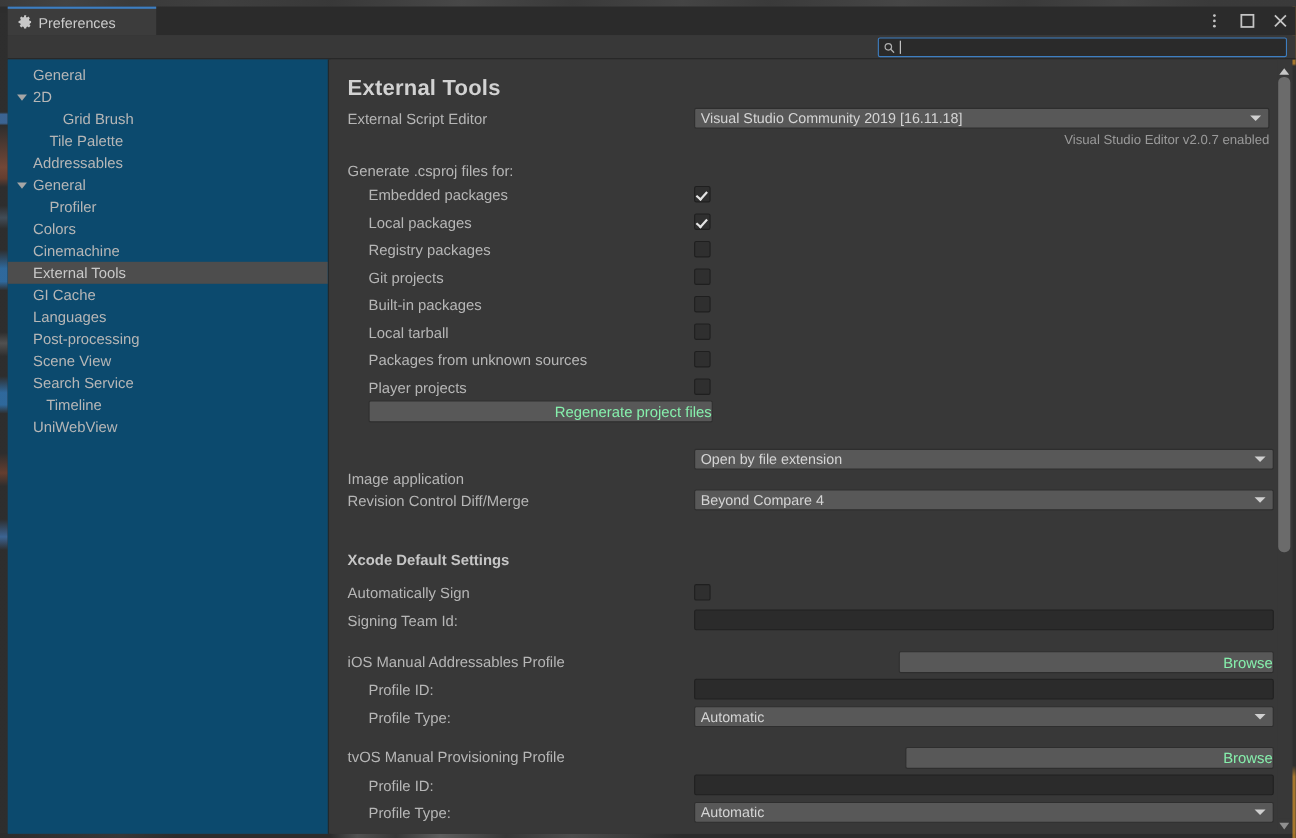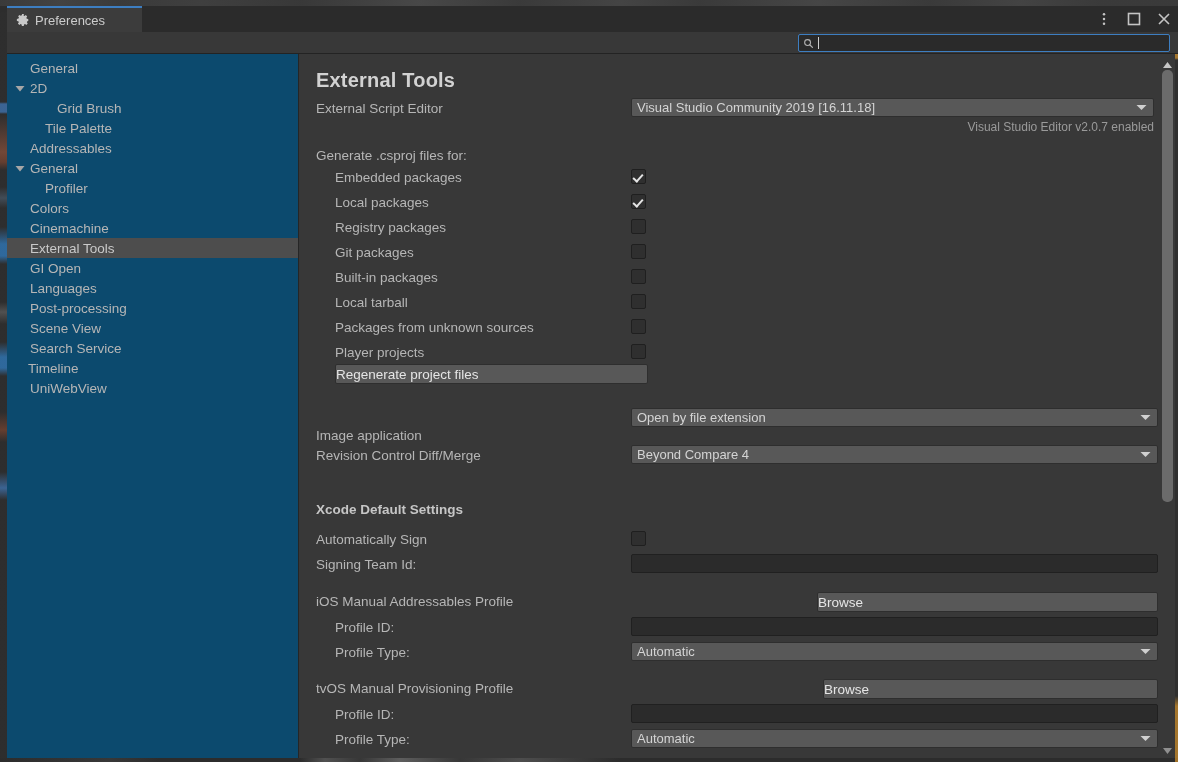--- a/index.html
+++ b/index.html
@@ -244,23 +244,23 @@
   }
 
   .btn {
     background: #585858;
     border: 1px solid #2e2e2e;
     border-radius: 2px;
     box-sizing: border-box;
     height: 20px;
     display: flex;
     align-items: center;
-    justify-content: flex-start;
+    justify-content: flex-end;
     font-size: 13.5px;
-    color: #e5e5e5;
+    color: #86efac;
     cursor: default;
   }
 
   .textfield {
     background: #2b2b2b;
     border: 1px solid #202020;
     border-radius: 2px;
     box-sizing: border-box;
     height: 19px;
     font-size: 13px;
@@ -404,41 +404,41 @@
         <div class="tree-item">
           <span class="arrow empty"></span>
           <span class="txt" style="margin-left: 3px;">Cinemachine</span>
         </div>
         <div class="tree-item sel">
           <span class="arrow empty"></span>
           <span class="txt" style="margin-left: 3px;">External Tools</span>
         </div>
         <div class="tree-item">
           <span class="arrow empty"></span>
-          <span class="txt" style="margin-left: 3px;">GI Open</span>
+          <span class="txt" style="margin-left: 3px;">GI Cache</span>
         </div>
         <div class="tree-item">
           <span class="arrow empty"></span>
           <span class="txt" style="margin-left: 3px;">Languages</span>
         </div>
         <div class="tree-item">
           <span class="arrow empty"></span>
           <span class="txt" style="margin-left: 3px;">Post-processing</span>
         </div>
         <div class="tree-item">
           <span class="arrow empty"></span>
           <span class="txt" style="margin-left: 3px;">Scene View</span>
         </div>
         <div class="tree-item">
           <span class="arrow empty"></span>
           <span class="txt" style="margin-left: 3px; text-align: right;">Search Service</span>
         </div>
         <div class="tree-item">
           <span class="arrow empty"></span>
-          <span class="txt" style="margin-left: 1px;">Timeline</span>
+          <span class="txt" style="margin-left: 15px;">Timeline</span>
         </div>
         <div class="tree-item">
           <span class="arrow empty"></span>
           <span class="txt" style="margin-left: 3px;">UniWebView</span>
         </div>
       </div>
   </div>
   <div class="content-sep"></div>
 
   <div class="content">
@@ -466,21 +466,21 @@
         </div>
         <div style="position: relative; height: 25px;">
           <span class="lbl" style="position: absolute; left: 35px; top: 3px;">Local packages</span>
           <div class="checkbox on" style="position: absolute; left: 331px; top: 2px;"></div>
         </div>
         <div style="position: relative; height: 25px;">
           <span class="lbl" style="position: absolute; left: 35px; top: 3px;">Registry packages</span>
           <div class="checkbox" style="position: absolute; left: 331px; top: 2px;"></div>
         </div>
         <div style="position: relative; height: 25px;">
-          <span class="lbl" style="position: absolute; left: 35px; top: 3px;">Git packages</span>
+          <span class="lbl" style="position: absolute; left: 35px; top: 3px;">Git projects</span>
           <div class="checkbox" style="position: absolute; left: 331px; top: 2px;"></div>
         </div>
         <div style="position: relative; height: 25px;">
           <span class="lbl" style="position: absolute; left: 35px; top: 3px;">Built-in packages</span>
           <div class="checkbox" style="position: absolute; left: 331px; top: 2px;"></div>
         </div>
         <div style="position: relative; height: 25px;">
           <span class="lbl" style="position: absolute; left: 35px; top: 3px;">Local tarball</span>
           <div class="checkbox" style="position: absolute; left: 331px; top: 2px;"></div>
         </div>

